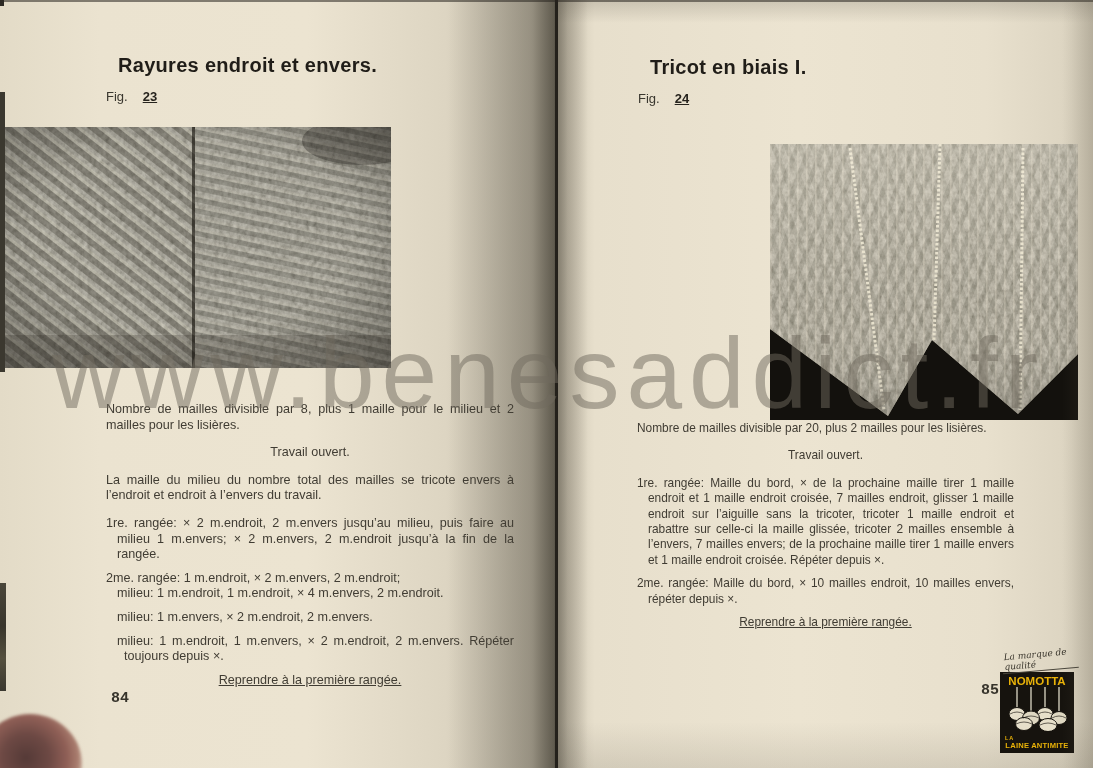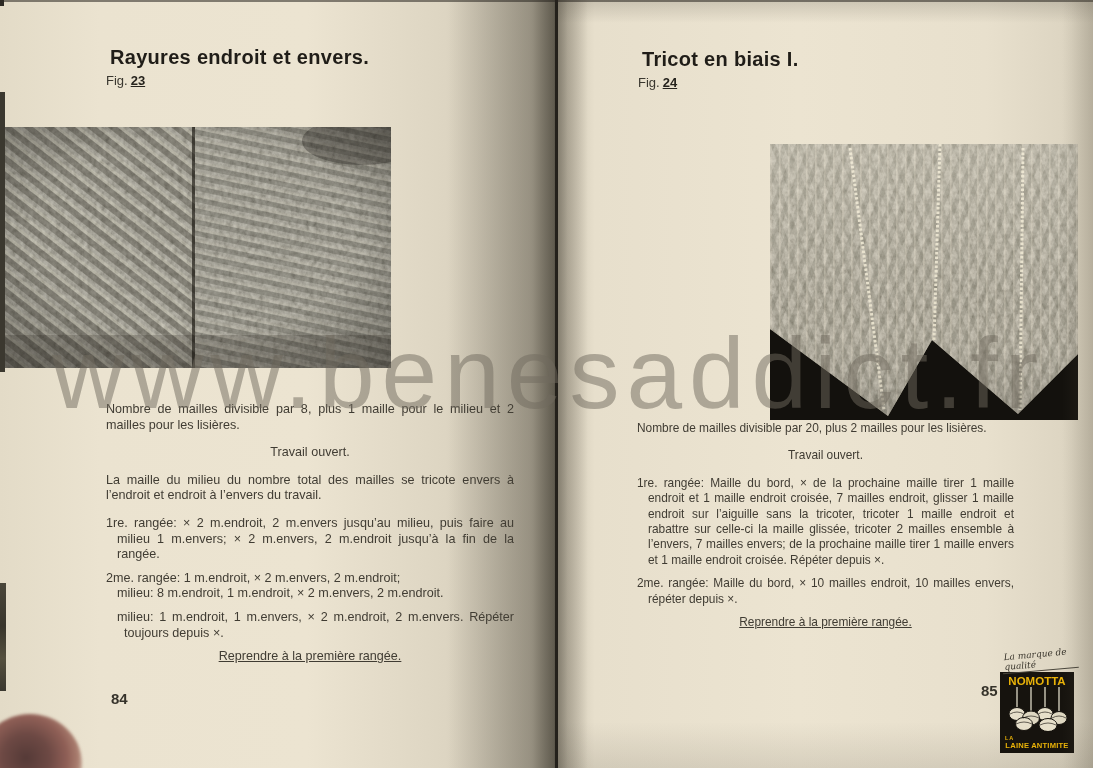--- a/index.html
+++ b/index.html
@@ -8,33 +8,33 @@
   .page{position:absolute;top:0;height:768px;}
   .page-left{left:0;width:557px;
     background:linear-gradient(90deg,#e3dbc7 0%,#ebe3d0 18%,#ece4d1 55%,#ddd5c2 80%,#b8b1a0 95%,#8e8877 100%);}
   .page-right{left:557px;width:536px;
     background:linear-gradient(90deg,#a9a291 0%,#cfc7b4 2%,#e7dfcc 7%,#ece4d1 45%,#e8e0cd 80%,#dcd4c1 96%,#cfc7b4 100%);}
   .page-right::after{content:"";position:absolute;inset:0;
     background:linear-gradient(180deg,rgba(60,56,46,.18) 0%,rgba(60,56,46,0) 3%,rgba(60,56,46,0) 94%,rgba(60,56,46,.12) 100%);pointer-events:none;}
   .heading-block{position:absolute;}
   .hb-left{left:106px;top:42px;}
   .hb-right{left:81px;top:44px;}
-  h1{margin:4px;font-size:20px;font-weight:bold;color:#201d18;letter-spacing:.3px;}
+  h1{margin:12px;font-size:20px;font-weight:bold;color:#201d18;letter-spacing:.3px;}
   .figline{margin-top:4px;font-size:13px;color:#3a372f;}
-  .figline b{color:#26231d;margin-left:3px;text-decoration:underline;}
+  .figline b{color:#26231d;margin-left:15px;text-decoration:underline;}
   .textcol{position:absolute;color:#403c33;}
   .textcol-left{left:106px;top:402px;width:408px;font-size:12.6px;line-height:15.6px;}
   .textcol-right{left:80px;top:421px;width:377px;font-size:11.9px;line-height:15.4px;}
   .textcol p{margin:0 0 12px;text-align:justify;}
   .textcol p.short{text-align:center;}
   .row{margin:0 0 8px;}
   .row-line{padding-left:11px;text-indent:-11px;text-align:justify;}
   .row-cont{margin-left:11px;padding-left:7px;text-indent:-7px;text-align:justify;}
   .closing{margin-top:12px;text-decoration:underline;}
-  .pagenum{position:absolute;font-size:15px;font-weight:bold;color:#36332b;}
+  .pagenum{position:absolute;font-size:15px;font-weight:bold;color:#36332b;font-family:Liberation Mono, monospace;}
   .pagenum-left{left:111px;top:690px;}
   .pagenum-right{left:424px;top:682px;}
   .photo{position:absolute;}
   .photo-left{left:2px;top:127px;width:389px;height:241px;}
   .photo-right{left:213px;top:144px;width:308px;height:276px;}
   
   .gutter-shadow-left{position:absolute;left:448px;top:0;width:109px;height:768px;z-index:3;pointer-events:none;
     background:linear-gradient(90deg,rgba(75,70,58,0) 0%,rgba(75,70,58,.30) 78%,rgba(48,44,36,.5) 97%,rgba(30,28,22,.6) 100%);}
   .gutter-line{position:absolute;left:555px;top:0;width:3px;height:768px;z-index:4;background:#24211b;}
   .gutter-shadow-right{position:absolute;left:558px;top:0;width:30px;height:768px;z-index:3;pointer-events:none;
@@ -111,23 +111,24 @@
 
     <div class="textcol textcol-left">
       <p>Nombre de mailles divisible par 8, plus 1 maille pour le milieu et 2 mailles pour les lisières.</p>
       <p class="short">Travail ouvert.</p>
       <p>La maille du milieu du nombre total des mailles se tricote envers à l’endroit et endroit à l’envers du travail.</p>
       <div class="row">
         <div class="row-line">1re. rangée: × 2 m.endroit, 2 m.envers jusqu’au milieu, puis faire au milieu 1 m.envers; × 2 m.envers, 2 m.endroit jusqu’à la fin de la rangée.</div>
       </div>
       <div class="row">
         <div class="row-line">2me. rangée: 1 m.endroit, × 2 m.envers, 2 m.endroit;</div>
-        <div class="row-cont">milieu: 8 m.endroit, 1 m.endroit, × 2 m.envers, 2 m.endroit.</div>
-      </div>
-      <div class="row">
+        <div class="row-cont">milieu: 1 m.endroit, 1 m.endroit, × 4 m.envers, 2 m.endroit.</div>
+      </div>
+      <div class="row">
+        <div class="row-cont">milieu: 1 m.envers, × 2 m.endroit, 2 m.envers.</div>
       </div>
       <div class="row">
         <div class="row-cont">milieu: 1 m.endroit, 1 m.envers, × 2 m.endroit, 2 m.envers. Répéter toujours depuis ×.</div>
       </div>
       <p class="short closing">Reprendre à la première rangée.</p>
     </div>
 
     <div class="pagenum pagenum-left">84</div>
   </div>
 

